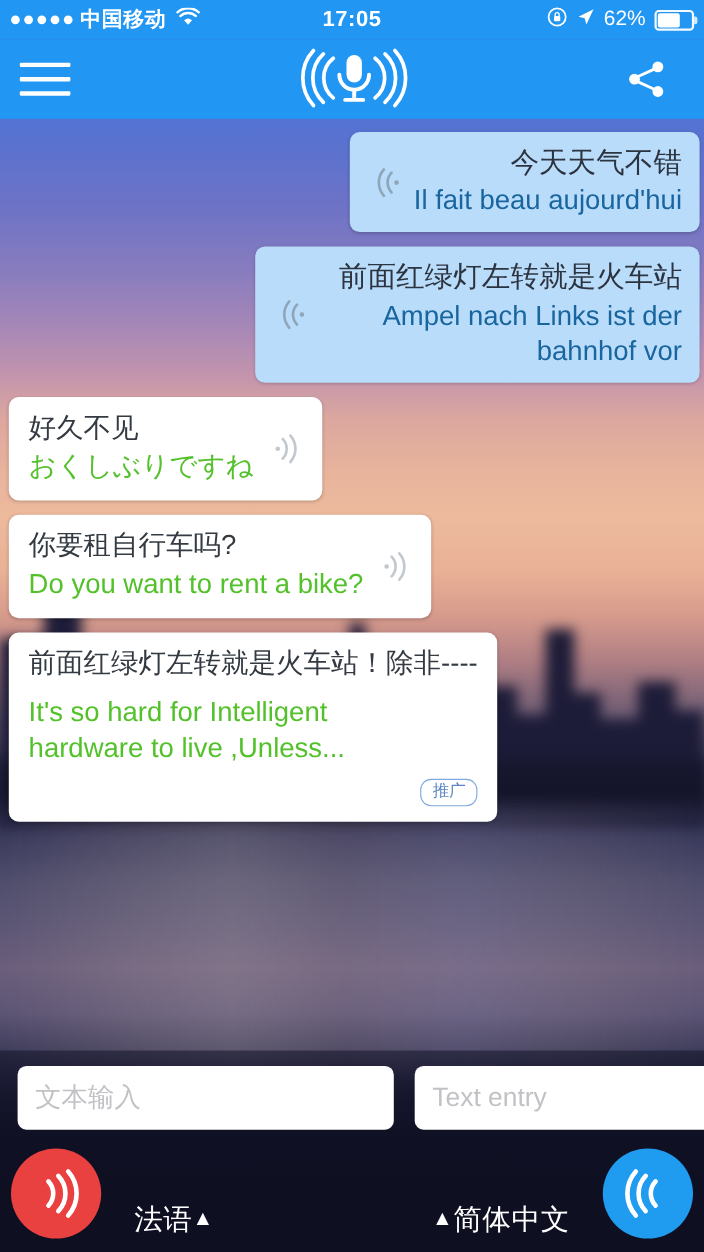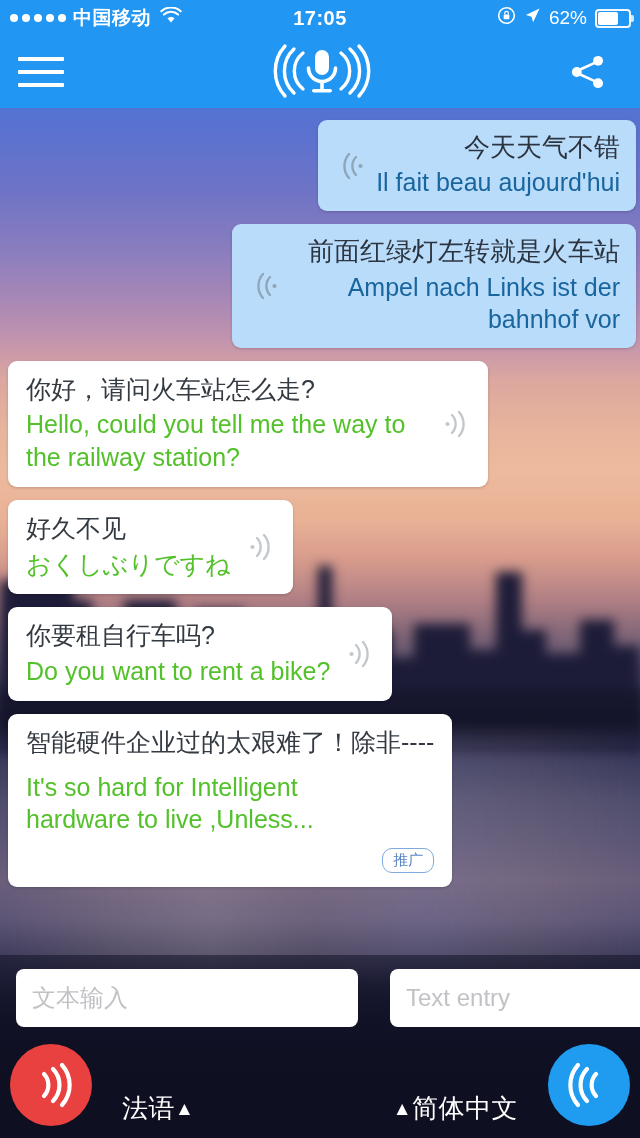--- a/index.html
+++ b/index.html
@@ -270,21 +270,21 @@
   
   #bottom {
     position: absolute;
     left: 0; right: 0; bottom: 0;
     height: 183px;
     z-index: 6;
     background: linear-gradient(180deg, rgba(19,20,42,.55) 0%, rgba(14,15,33,.88) 45%, #0e0f21 100%);
   }
   #inputs {
     display: flex;
-    gap: 32px;
+    gap: 19px;
     padding: 14px 16px 0 16px;
   }
   .tfield {
     flex: 1;
     height: 58px;
     background: #fff;
     border: 0;
     border-radius: 8px;
     font-size: 24px;
     color: #333;
@@ -449,33 +449,20 @@
             <path d="M22 8  a13 13 0 0 0 0 18" stroke="#8fa6b8" stroke-width="2.4" fill="none" stroke-linecap="round"></path>
             <path d="M15 5  a18 18 0 0 0 0 24" stroke="#8fa6b8" stroke-width="2.4" fill="none" stroke-linecap="round"></path>
             <circle cx="26.5" cy="17" r="2.1" fill="#8fa6b8"></circle>
           </svg>
         </span>
         <div class="src">前面红绿灯左转就是火车站</div>
         <div class="dst" style="max-width:330px;margin-left:auto;">Ampel nach Links ist der bahnhof vor</div>
       </div>
     </div>
 
-    <div class="row left">
-      <div class="bubble white" style="max-width:480px;">
-        <span class="spk right-side">
-          <svg width="34" height="34" viewBox="0 0 34 34">
-            <path d="M12 8  a13 13 0 0 1 0 18" stroke="#c2c8cd" stroke-width="2.4" fill="none" stroke-linecap="round"></path>
-            <path d="M19 5  a18 18 0 0 1 0 24" stroke="#c2c8cd" stroke-width="2.4" fill="none" stroke-linecap="round"></path>
-            <circle cx="7.5" cy="17" r="2.1" fill="#c2c8cd"></circle>
-          </svg>
-        </span>
-        <div class="src">你好，请问火车站怎么走?</div>
-        <div class="dst" style="max-width:400px;">Hello, could you tell me the way to the railway station?</div>
-      </div>
-    </div>
 
     <div class="row left">
       <div class="bubble white" style="max-width:310px;">
         <span class="spk right-side">
           <svg width="34" height="34" viewBox="0 0 34 34">
             <path d="M12 8  a13 13 0 0 1 0 18" stroke="#c2c8cd" stroke-width="2.4" fill="none" stroke-linecap="round"></path>
             <path d="M19 5  a18 18 0 0 1 0 24" stroke="#c2c8cd" stroke-width="2.4" fill="none" stroke-linecap="round"></path>
             <circle cx="7.5" cy="17" r="2.1" fill="#c2c8cd"></circle>
           </svg>
         </span>
@@ -493,21 +480,21 @@
             <circle cx="7.5" cy="17" r="2.1" fill="#c2c8cd"></circle>
           </svg>
         </span>
         <div class="src">你要租自行车吗?</div>
         <div class="dst">Do you want to rent a bike?</div>
       </div>
     </div>
 
     <div class="row left">
       <div class="bubble white" style="max-width:462px;padding-right:18px;">
-        <div class="src">智能硬件企业过的太艰难了！除非----</div>
+        <div class="src">前面红绿灯左转就是火车站！除非----</div>
         <div class="dst" style="margin-top:12px;max-width:370px;">It's so hard for Intelligent hardware to live ,Unless...</div>
         <div class="promo-wrap">
           <span class="promo">推广</span>
         </div>
       </div>
     </div>
 
   </div>
 
   <div id="bottom">

